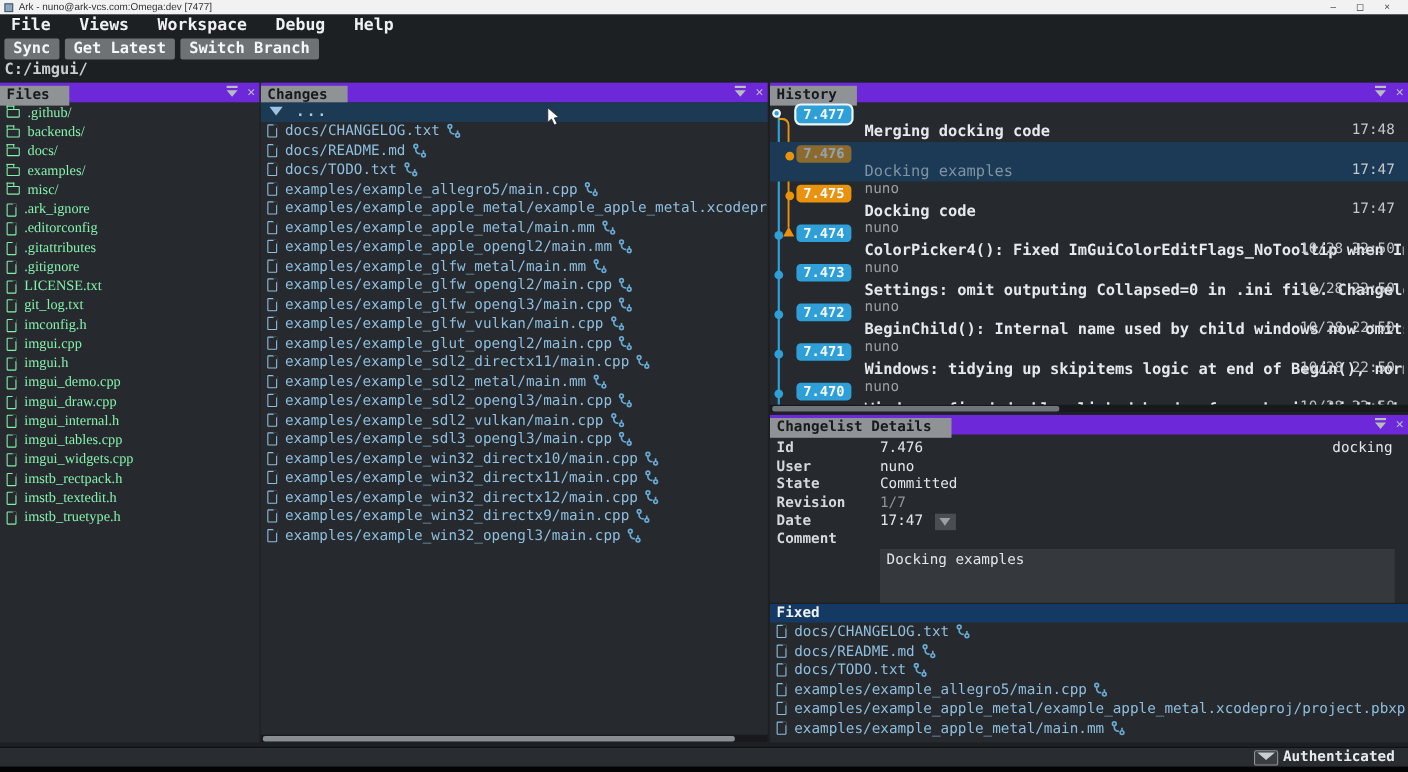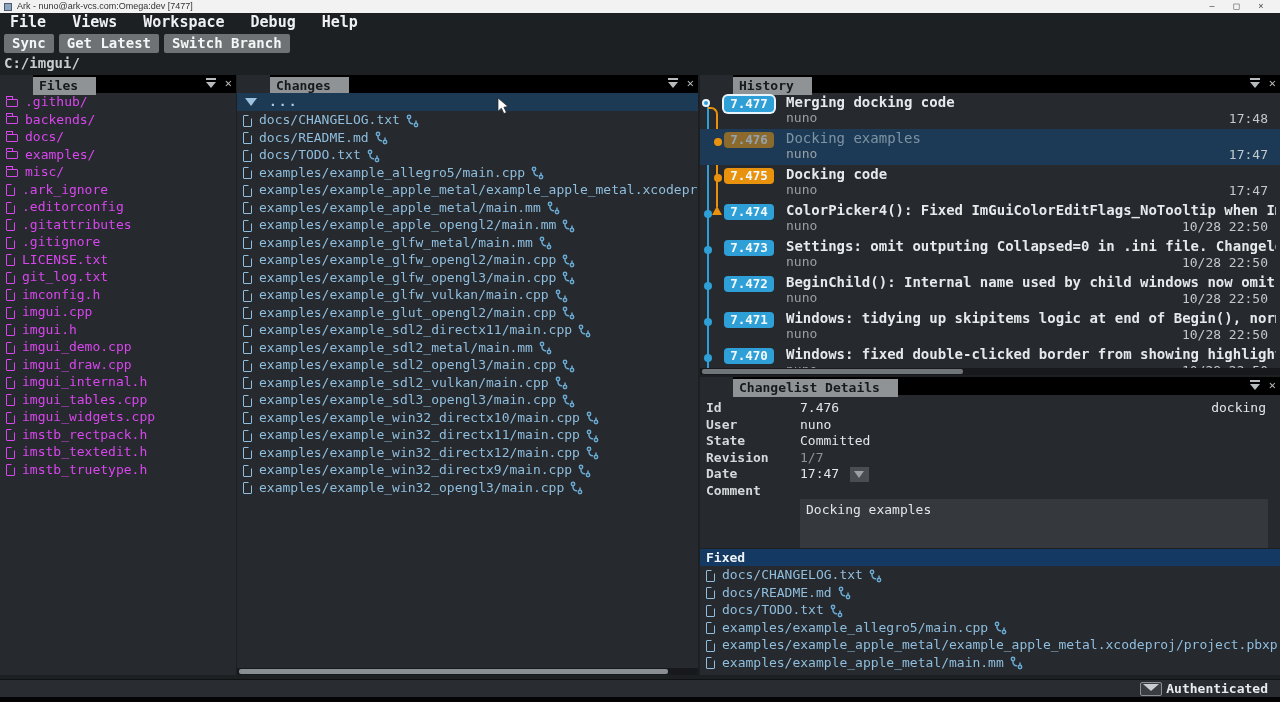--- a/index.html
+++ b/index.html
@@ -17,53 +17,53 @@
   .titlebar .wctrls span { display:inline-block; width:22px; text-align:center; cursor:default; }
   
   .menubar { position:absolute; left:10px; top:13px; height:19px; color:#eef0f2; font-size:15px; font-weight:700; line-height:19px; }
   .menubar span { margin-right:26px; }
   .toolbar { position:absolute; left:4px; top:33px; height:20px; }
   .toolbar .tbtn { display:inline-block; margin-right:5px; padding:1px 8px 2px 8px; background:#6e7275; color:#f4f6f7;
                    font-size:14px; font-weight:700; border-radius:2px; }
   .pathline { position:absolute; left:4px; top:55px; color:#c9ccce; font-size:14px; font-weight:700; }
   
   .panel { position:absolute; background:#26292d; overflow:hidden; }
-  .phead { position:relative; height:18px; background:#000000;margin-left:33px; }
+  .phead { position:relative; height:18px; background:#6d28d9; }
   .ptab { display:inline-block; height:18px; padding:0 18px 0 6px; background:#8f9396; color:#17191c;
           font-size:13px; font-weight:700; line-height:18px; }
   .picons { position:absolute; right:4px; top:2px; height:14px; }
   .flt { display:inline-block; vertical-align:top; width:12px; height:12px; position:relative; margin-right:8px; }
   .flt::before { content:""; position:absolute; left:1px; top:1px; width:10px; height:2px; background:#b8bcbe; }
   .flt::after { content:""; position:absolute; left:1px; top:5px; border-left:5px solid transparent; border-right:5px solid transparent; border-top:6px solid #b8bcbe; }
   .xic { display:inline-block; vertical-align:top; color:#b8bcbe; font-size:12px; line-height:13px; }
   .pbody { position:absolute; left:0; top:18px; right:0; bottom:0; }
   
   .frow, .crow { position:relative; height:17.5px; line-height:17.5px; white-space:nowrap; padding-left:6px; font-size:13px; overflow:hidden; }
-  .frow { color:#d946ef; }
+  .frow { color:#86efac;font-family:Liberation Serif, serif; }
   .crow { color:#8fbede; }
   .ic { display:none; position:relative; vertical-align:middle; margin-right:7px; }
   .icfolder { width:12px; height:8px; border:1px solid currentColor; border-radius:1px; }
   .icfolder::before { content:""; position:absolute; left:-1px; top:-4px; width:5px; height:2px; border:1px solid currentColor; border-bottom:none; }
   .icfile { width:9px; height:12px; border:1px solid currentColor; border-radius:1px; }
   .icfile::before { content:""; position:absolute; right:-1px; top:-1px; border-style:solid; border-width:0 4px 4px 0; border-color:transparent #26292d transparent transparent; }
   .frow[data-type="folder"] .icfolder { display:inline-block; }
   .frow[data-type="file"] .icfile { display:inline-block; }
   .crow .icfile { display:inline-block; }
   .brsvg { vertical-align:middle; margin-left:6px; }
   
   .rootrow { height:18px; line-height:18px; background:#1d3a55; color:#a9cbe6; font-size:13px; padding-left:8px; white-space:nowrap; }
   .rootrow .exp { display:inline-block; width:0; height:0; border-left:6px solid transparent; border-right:6px solid transparent;
                   border-top:8px solid #9dc3e0; margin-right:12px; }
   .rootrow .dots { font-weight:700; letter-spacing:2px; }
   
   .hbody { position:absolute; left:0; top:18px; right:0; bottom:7px; overflow:hidden; }
   .mainline { position:absolute; left:7px; top:12px; bottom:0; width:2px; background:#2f9fd8; }
   .branchline { position:absolute; left:8px; top:14px; width:10px; height:100px;
                 border-right:2px solid #e8920e; border-top:2px solid #e8920e; border-top-right-radius:7px; }
-  .commit { position:relative; height:36px; padding:0 0 0 24px; }
+  .commit { position:relative; height:36px; padding:18px 0 0 24px; }
   .commit[data-selected="true"] { background:#1c3a55; }
   .dotA, .dotB { position:absolute; }
   .commit[data-node="ring"] .dotA { left:2px; top:6px; width:8px; height:8px; border-radius:50%; background:#2f9fd8; border:2px solid #e9f4fb; }
   .commit[data-node="blue"] .dotA, .commit[data-node="merge"] .dotA { left:4px; top:9px; width:8px; height:8px; border-radius:50%; background:#2f9fd8; }
   .commit[data-node="orange"] .dotB { left:14px; top:9px; width:8px; height:8px; border-radius:50%; background:#e8920e; }
   .commit[data-node="merge"] .dotB { left:12px; top:5px; width:0; height:0; border-left:5px solid transparent; border-right:5px solid transparent; border-bottom:9px solid #e8920e; }
   .badge { position:absolute; left:24px; top:3px; min-width:50px; text-align:center; padding:0 6px; height:16px; line-height:16px;
            border-radius:4px; color:#f4f9fc; font-size:12.5px; font-weight:700; }
   .badge[data-badge="blue"] { background:#2f9fd8; }
   .badge[data-badge="orange"] { background:#e8920e; }

